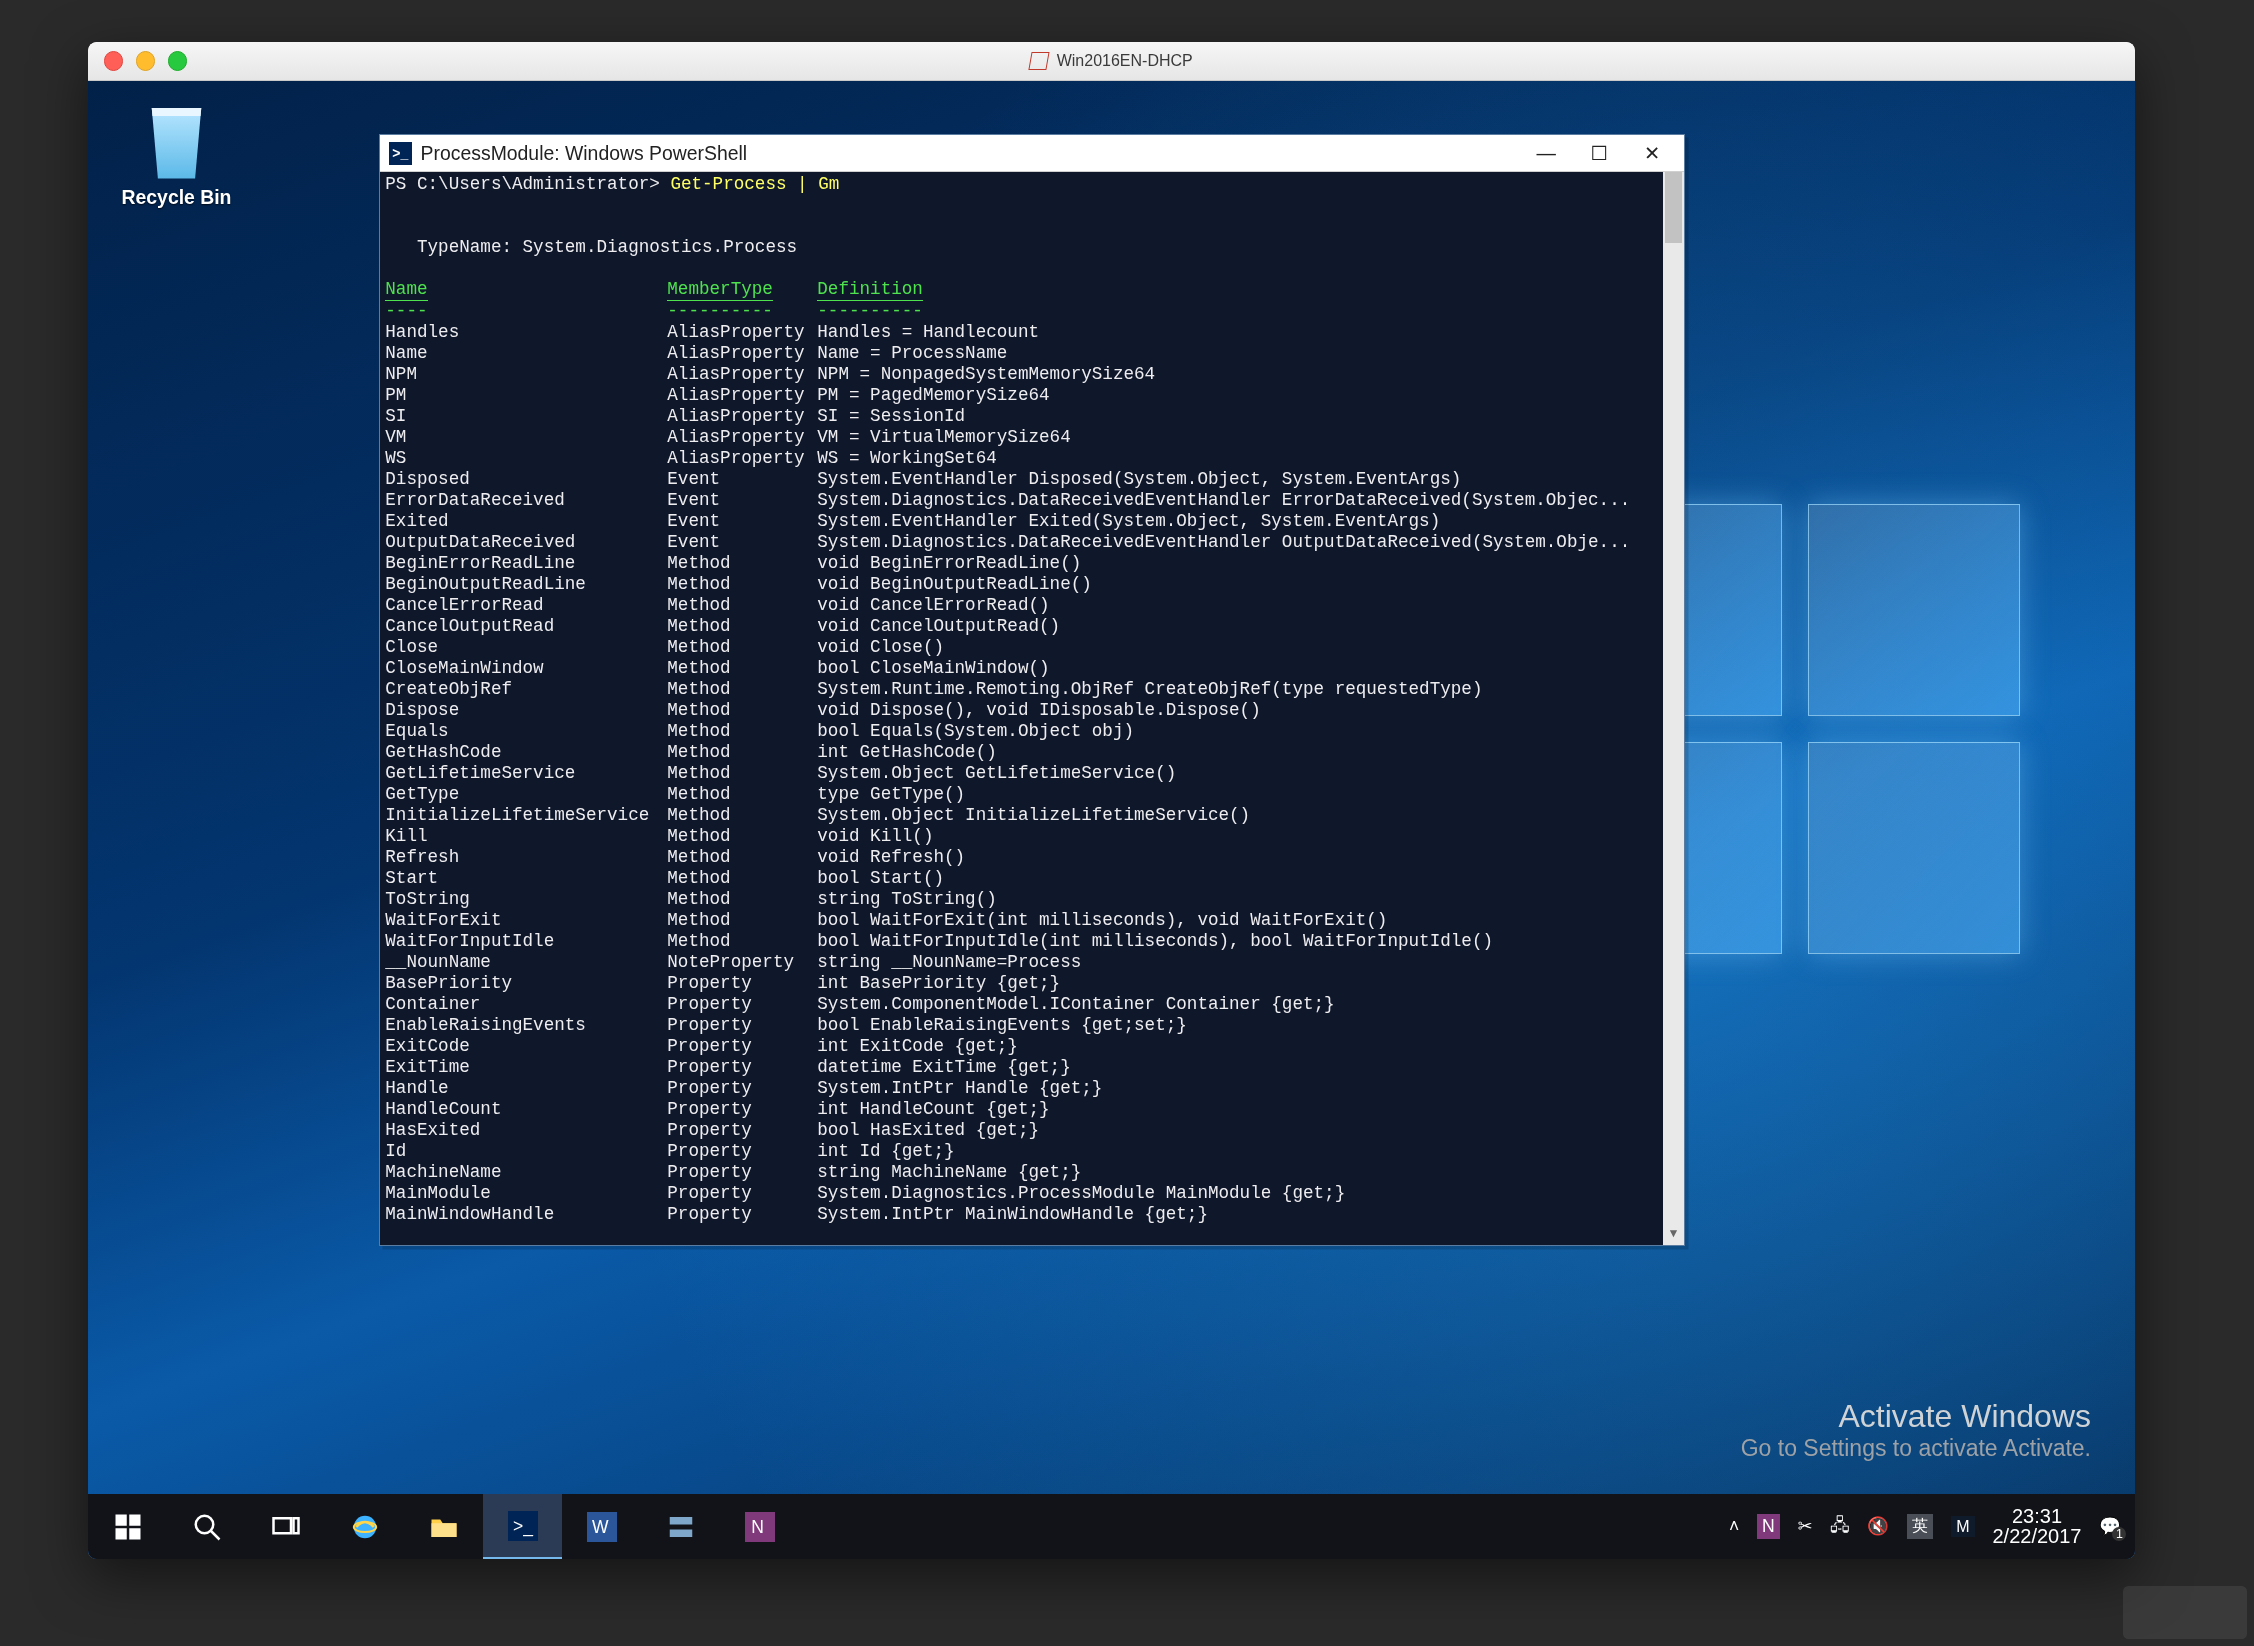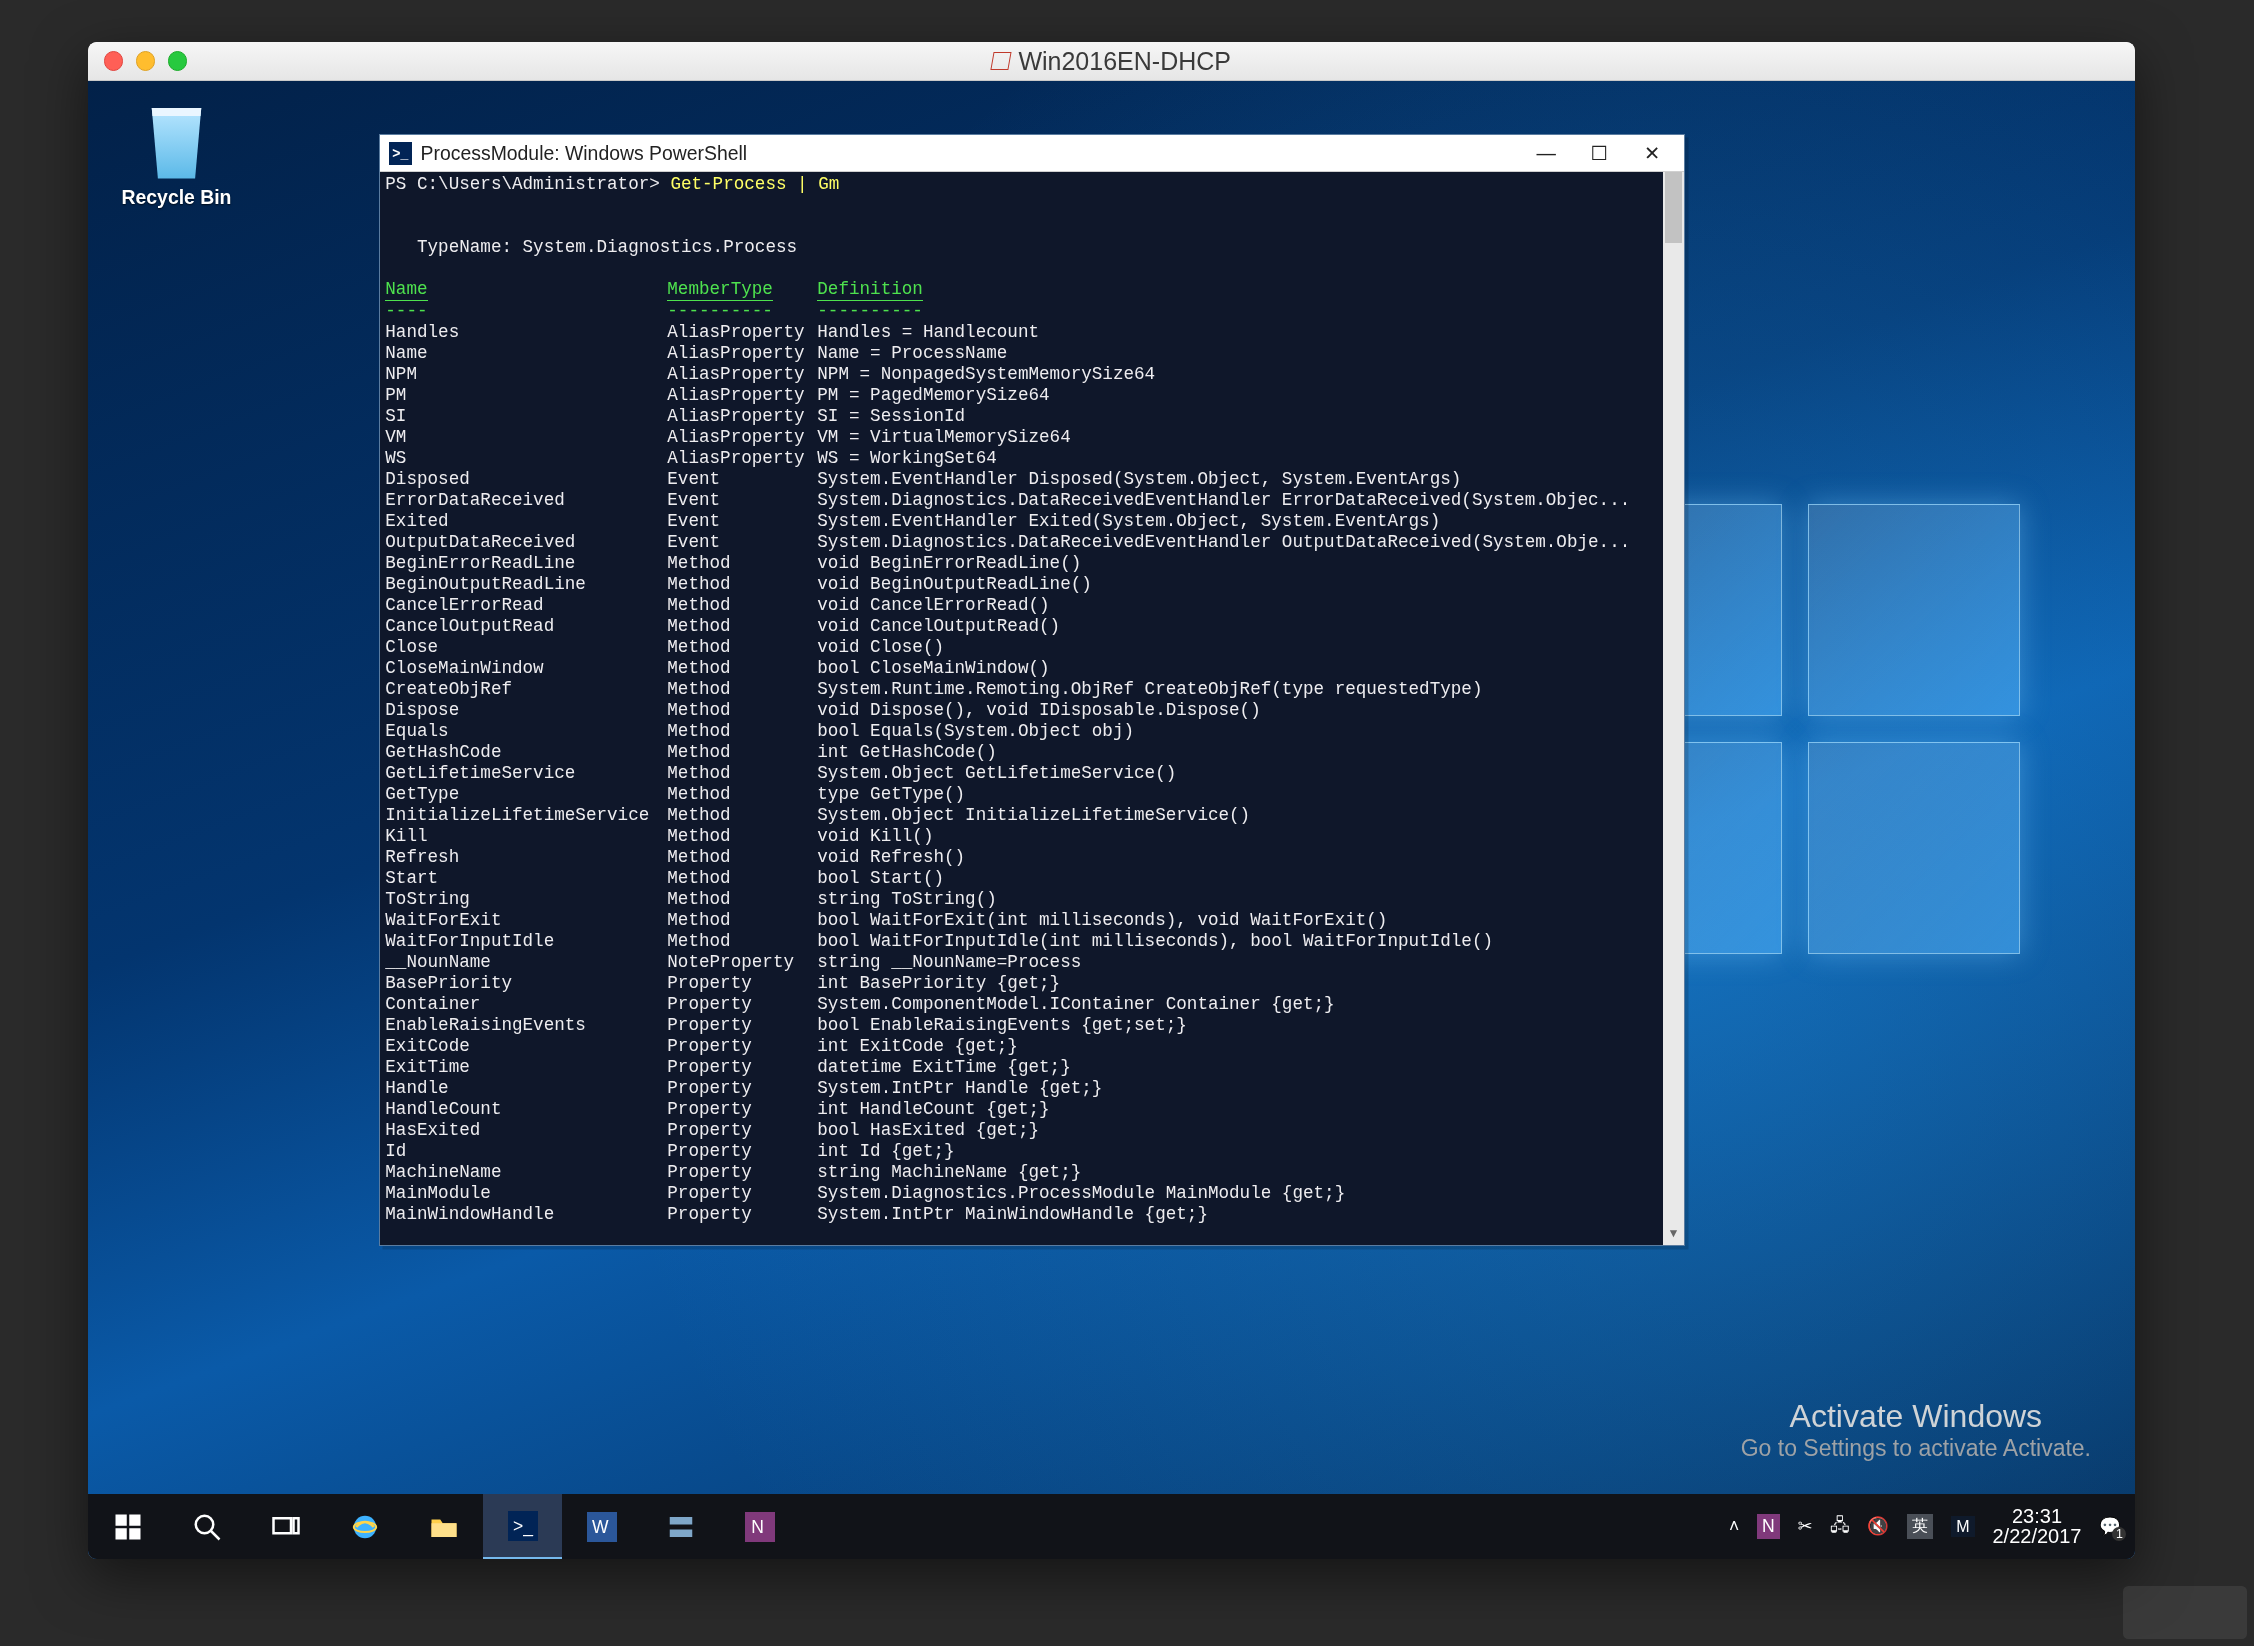--- a/index.html
+++ b/index.html
@@ -21,21 +21,21 @@
     border-bottom: 0.9px solid #c9c9c9;
     display: flex;
     align-items: center;
     position: relative;
   }
   .traffic-lights { display: flex; gap: 12.4px; padding-left: 16px; }
   .tl { width: 19.4px; height: 19.4px; border-radius: 50%; }
   .tl.red { background:#ff5f56; border:0.9px solid #e0443e;}
   .tl.yellow { background:#ffbd2e; border:0.9px solid #dea123;}
   .tl.green { background:#27c93f; border:0.9px solid #1aab29;}
-  .mac-title { position:absolute; left:0; right:0; text-align:center; font-size:25px; color:#3a3a3a; display:flex; align-items:center; justify-content:center; gap:8.8px;}
+  .mac-title { position:absolute; left:0; right:0; text-align:center; font-size:16px; color:#3a3a3a; display:flex; align-items:center; justify-content:center; gap:8.8px;}
   .mac-title .vmicon { width:17.6px; height:17.6px; display:inline-block; border:1.8px solid #c0392b; transform: skewX(-10deg);}
   .mac-content { position:absolute; top:39px; left:0; right:0; bottom:0; background:#012752; }
 
   
   .win-desktop {
     position:absolute; inset:0;
     background:
       radial-gradient(circle at 78% 58%, rgba(40,160,240,0.35), rgba(0,20,60,0) 60%),
       linear-gradient(160deg, #022149 0%, #03356f 40%, #0a5aa8 60%, #042a55 100%);
     overflow:hidden;
@@ -95,21 +95,21 @@
   .ps-body .scrollbar .arr.dn{bottom:0;}
   .ps-body .prompt{color:#eeedf0;}
   .ps-body .cmd{color:#ffff66;}
   .ps-body .hdr{color:#4ee24e;}
   .rows{position:absolute;top:1.8px;left:5.3px;right:26.5px;}
   .row{display:flex;}
   .c1{width:282px;flex:none;} .c2{width:150px;flex:none;} .c3{flex:1;overflow:hidden;}
   .underline{border-bottom:0.9px solid currentColor;display:inline-block;}
 
   
-  .activate { position:absolute; right:44px; bottom:97px; text-align:center; color:#b9bcc0; }
+  .activate { position:absolute; right:44px; bottom:97px; text-align:right; color:#b9bcc0; }
   .activate .t1{font-size:32px;color:#cfd3d6;}
   .activate .t2{font-size:23px;color:#9ea2a6;}
 
   
   .taskbar {
     position:absolute; left:0; right:0; bottom:0; height:65px;
     background:#111318; display:flex; align-items:center; color:#fff;
   }
   .taskbar .tb-item{width:79px;height:65px;display:flex;align-items:center;justify-content:center;}
   .taskbar .tb-item.active{background:#2b3a55;border-bottom:2.6px solid #76b9ed;}

